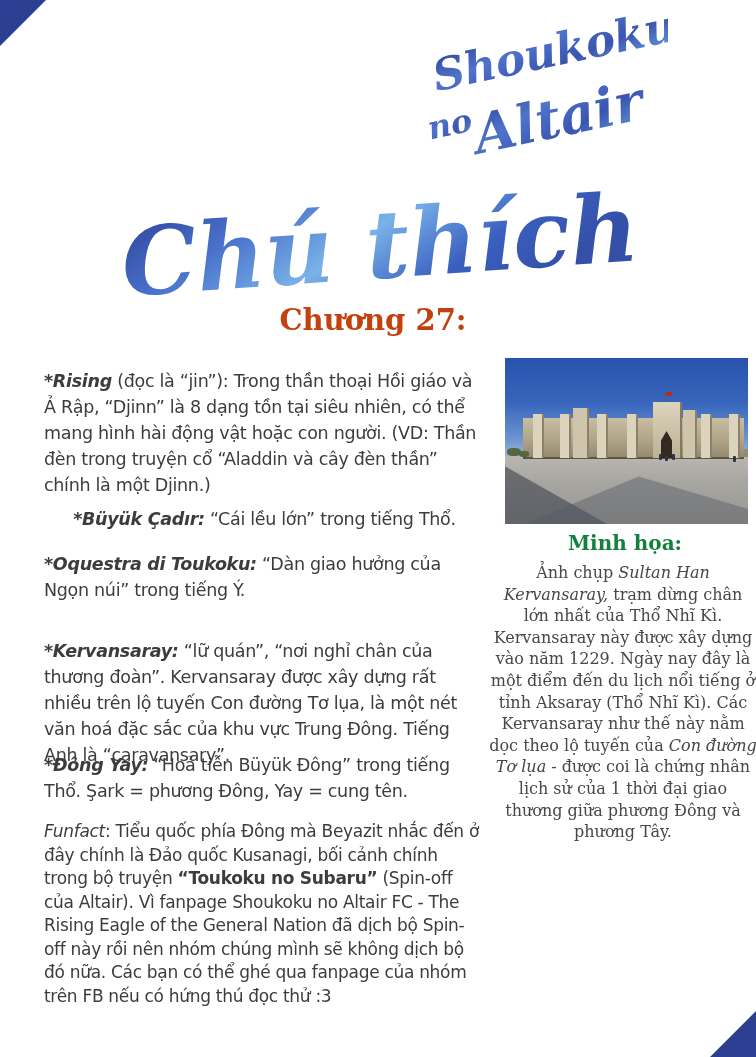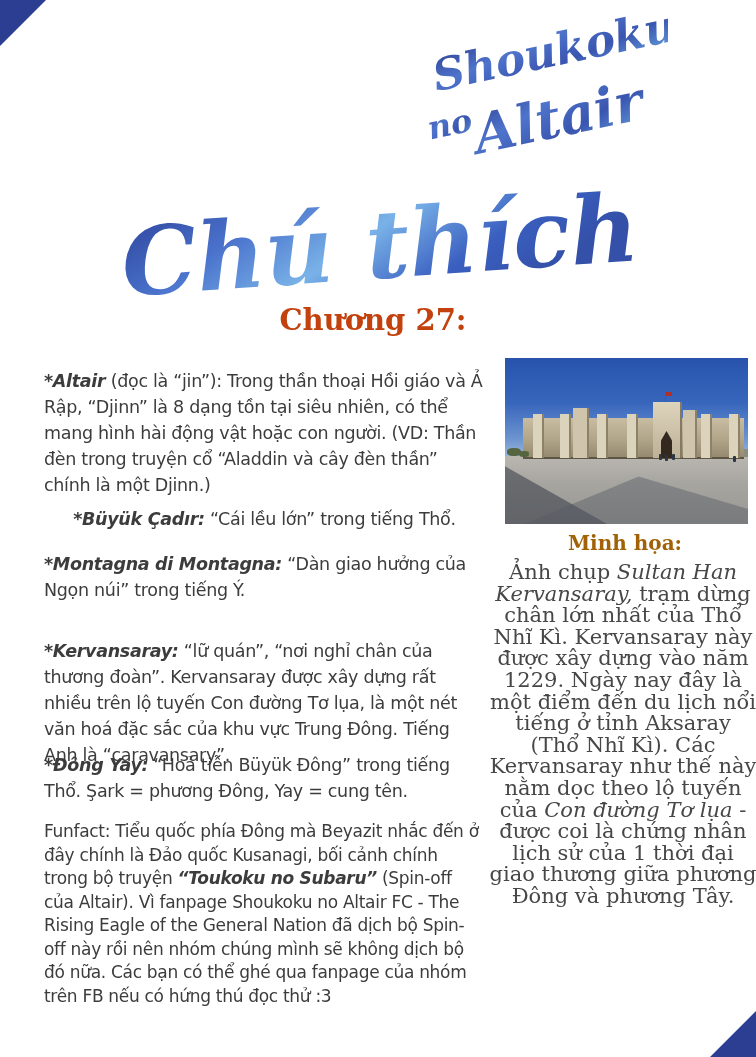--- a/index.html
+++ b/index.html
@@ -27,22 +27,22 @@
   
   .entry{position:absolute;left:44px;width:441px;margin:0;
          font-size:17.5px;line-height:26px;letter-spacing:-0.3px;color:#3c3c3c;}
   .entry .term{font-weight:bold;font-style:italic;}
   .e1{top:368px;}
   .e2{top:506px;text-align:center;}
   .e3{top:551px;}
   .e4{top:621px;margin-top:17px;}
   .e5{top:752px;}
   .e6{top:820px;font-size:17px;line-height:23.5px;}
-  .e6 .ff-label{}
-  .e6 .ff-bold{font-weight:bold;font-style:italic;}
+  .e6 .ff-label{font-style:italic;}
+  .e6 .ff-bold{font-weight:bold;}
 
   
   .photo{position:absolute;left:505px;top:358px;width:243px;height:166px;overflow:hidden;background:#3866bc;}
   .ph-sky{position:absolute;left:0;top:0;right:0;height:100px;
           background:linear-gradient(180deg,#2753ad 0%,#3866bc 45%,#6b93cf 80%,#9db8dc 100%);}
   .ph-ground{position:absolute;left:0;top:98px;right:0;bottom:0;
              background:linear-gradient(180deg,#bab7b1 0%,#a7a5a0 40%,#999793 100%);}
   .ph-shadow1{position:absolute;left:0;top:98px;right:0;bottom:0;background:#3e434d;opacity:.6;
               clip-path:polygon(0% 15%,42% 100%,0% 100%);}
   .ph-shadow2{position:absolute;left:0;top:98px;right:0;bottom:0;background:#565b63;opacity:.45;
@@ -56,23 +56,23 @@
              background:linear-gradient(180deg,#ddd4bc,#bdb197);border-right:2px solid #857a61;}
   .ph-door{position:absolute;left:8px;bottom:0;width:11px;height:27px;background:#33291f;
            clip-path:polygon(50% 0,100% 35%,100% 100%,0 100%,0 35%);}
   .ph-flag-pole{position:absolute;left:160px;top:34px;width:1px;height:10px;background:#5a5a5a;}
   .ph-flag{position:absolute;left:161px;top:34px;width:6px;height:4px;background:#b03028;}
   .ph-bush{position:absolute;background:#55653f;border-radius:40%;}
   .ph-person{position:absolute;width:3px;height:6px;background:#2d3442;border-radius:1px;}
   .ph-far{position:absolute;right:0;top:91px;width:22px;height:8px;background:#8a8f7a;}
 
   .minh-hoa{position:absolute;left:495px;top:531px;width:260px;text-align:center;
-            font-family:"DejaVu Serif",serif;font-size:20px;font-weight:bold;color:#a16207;}
+            font-family:"DejaVu Serif",serif;font-size:20px;font-weight:bold;color:#15803d;}
   .caption{position:absolute;left:489px;top:562px;width:268px;margin:0;text-align:center;
-           font-family:"DejaVu Serif",serif;font-size:21px;line-height:21.6px;color:#474747;}
+           font-family:"DejaVu Serif",serif;font-size:16px;line-height:21.6px;color:#474747;}
   .caption i{font-style:italic;}
 </style>
 </head>
 <body>
 
 <div class="page">
 
   <div class="corner tl"></div>
   <div class="corner br"></div>
 
@@ -103,27 +103,27 @@
         <stop offset="100%" stop-color="#3450a8"></stop>
       </linearGradient>
     </defs>
     <g transform="rotate(-4 260 70)">
       <text x="260" y="103" text-anchor="middle" font-family="DejaVu Serif, serif" font-style="italic" font-weight="bold" font-size="94" fill="url(#tgrad)">Chú thích</text>
     </g>
   </svg>
   <div class="chapter">Chương 27:</div>
 
   <p class="entry e1">
-    <span class="term">*Altair</span><span> (đọc là “jin”): Trong thần thoại Hồi giáo và Ả Rập, “Djinn” là 8 dạng tồn tại siêu nhiên, có thể mang hình hài động vật hoặc con người.  (VD: Thần đèn trong truyện cổ “Aladdin và cây đèn thần” chính là một Djinn.)</span>
+    <span class="term">*Rising</span><span> (đọc là “jin”): Trong thần thoại Hồi giáo và Ả Rập, “Djinn” là 8 dạng tồn tại siêu nhiên, có thể mang hình hài động vật hoặc con người.  (VD: Thần đèn trong truyện cổ “Aladdin và cây đèn thần” chính là một Djinn.)</span>
   </p>
   <p class="entry e2">
     <span class="term">*Büyük Çadır:</span><span> “Cái lều lớn” trong tiếng Thổ.</span>
   </p>
   <p class="entry e3">
-    <span class="term">*Montagna di Montagna:</span><span> “Dàn giao hưởng của Ngọn núi” trong tiếng Ý.</span>
+    <span class="term">*Oquestra di Toukoku:</span><span> “Dàn giao hưởng của Ngọn núi” trong tiếng Ý.</span>
   </p>
   <p class="entry e4">
     <span class="term">*Kervansaray:</span><span> “lữ quán”, “nơi nghỉ chân của thương đoàn”. Kervansaray được xây dựng rất nhiều trên lộ tuyến Con đường Tơ lụa,  là một nét văn hoá đặc sắc của khu vực Trung Đông. Tiếng Anh là “caravansary”.</span>
   </p>
   <p class="entry e5">
     <span class="term">*Đông Yay:</span><span> “Hoả tiễn Büyük Đông” trong tiếng Thổ. Şark = phương Đông, Yay = cung tên.</span>
   </p>
   <p class="entry e6">
     <span class="ff-label">Funfact</span><span>: Tiểu quốc phía Đông mà Beyazit nhắc đến ở đây chính là Đảo quốc Kusanagi, bối cảnh chính trong bộ truyện </span><span class="ff-bold">“Toukoku no Subaru”</span><span> (Spin-off của Altair). Vì fanpage Shoukoku no Altair FC - The Rising Eagle of the General Nation đã dịch bộ Spin-off này rồi nên nhóm chúng mình sẽ không dịch bộ đó nữa. Các bạn có thể ghé qua fanpage của nhóm trên FB nếu có hứng thú đọc thử :3</span>
   </p>

